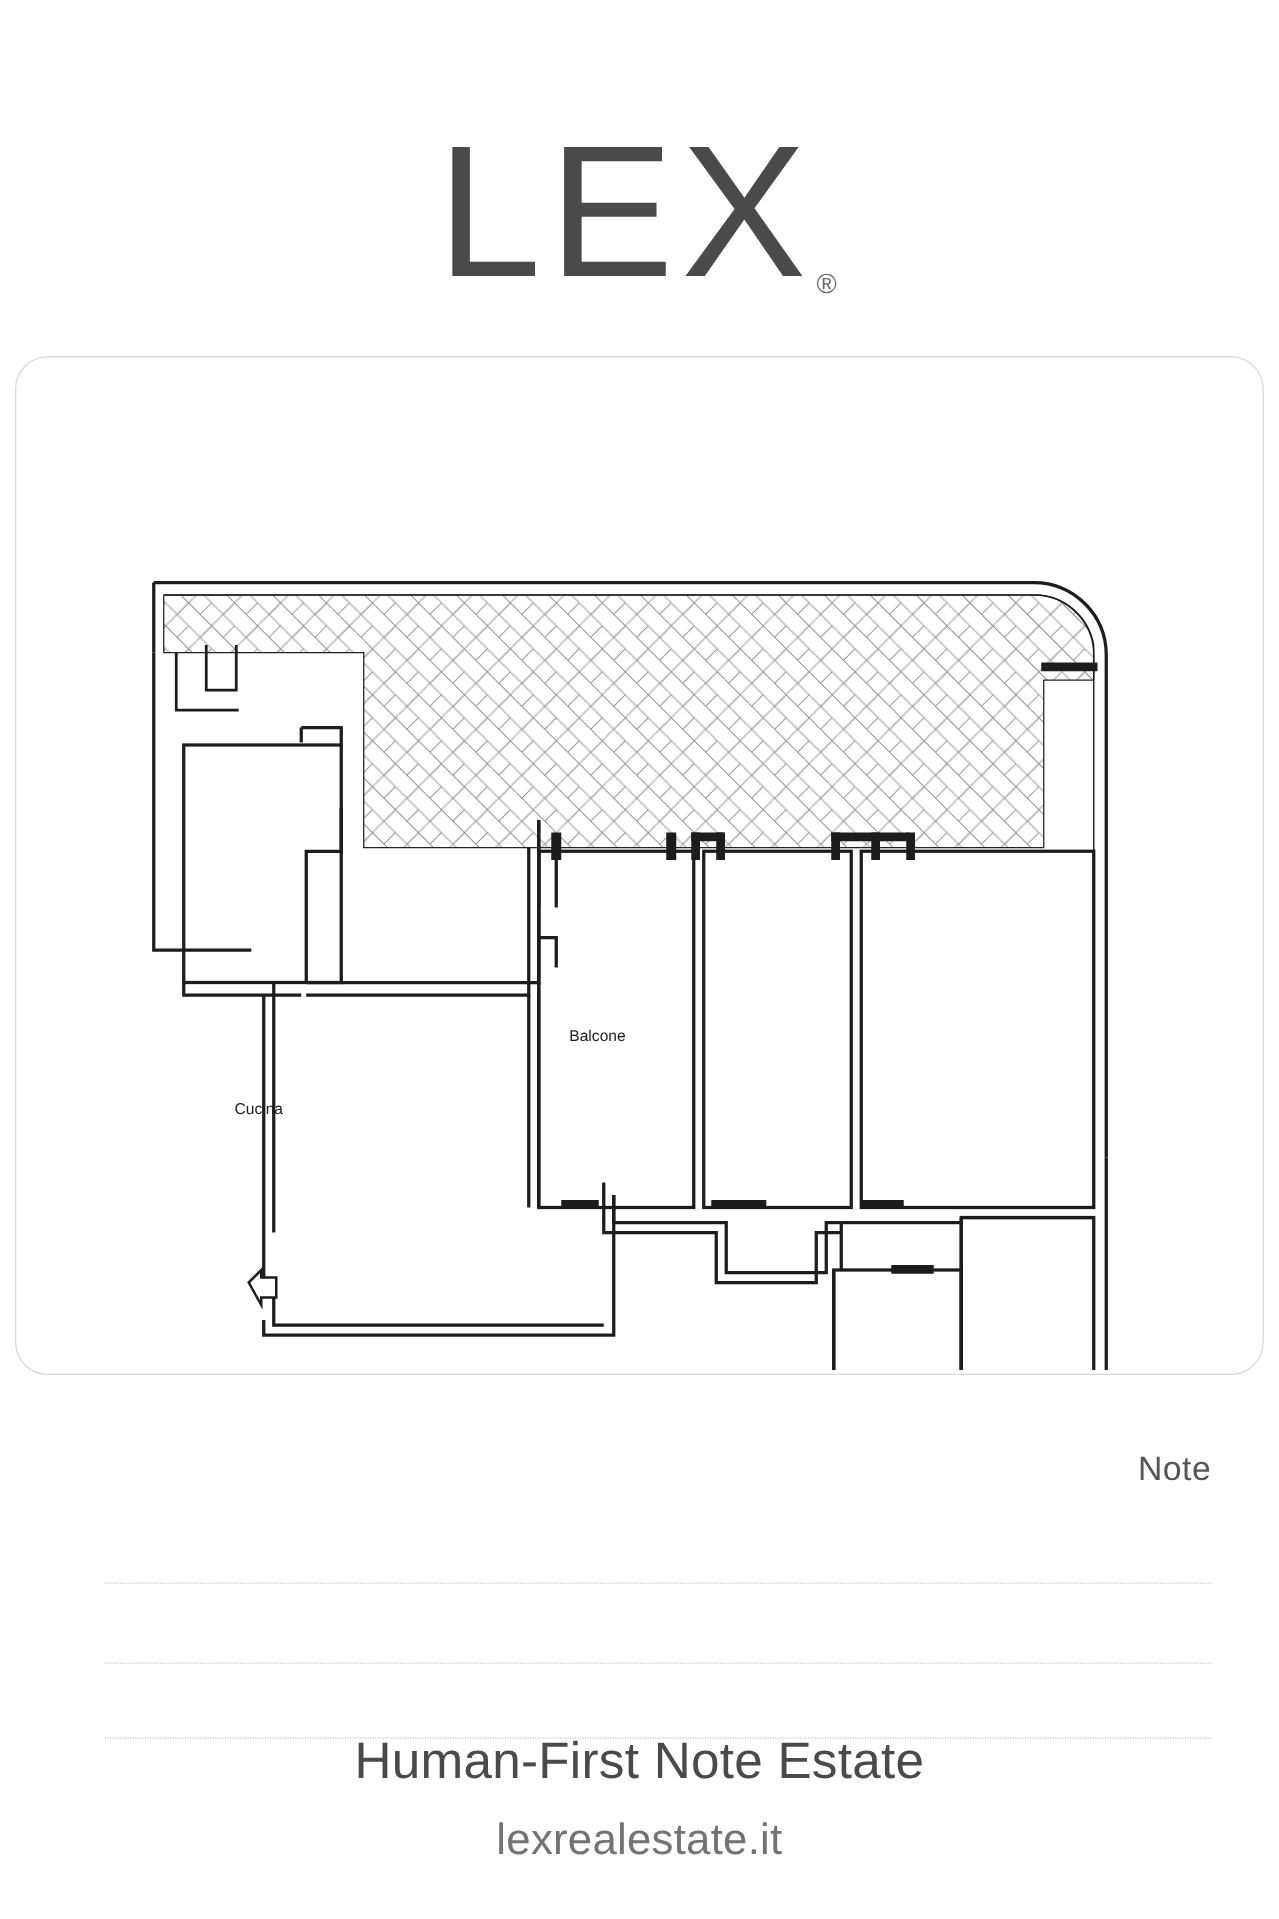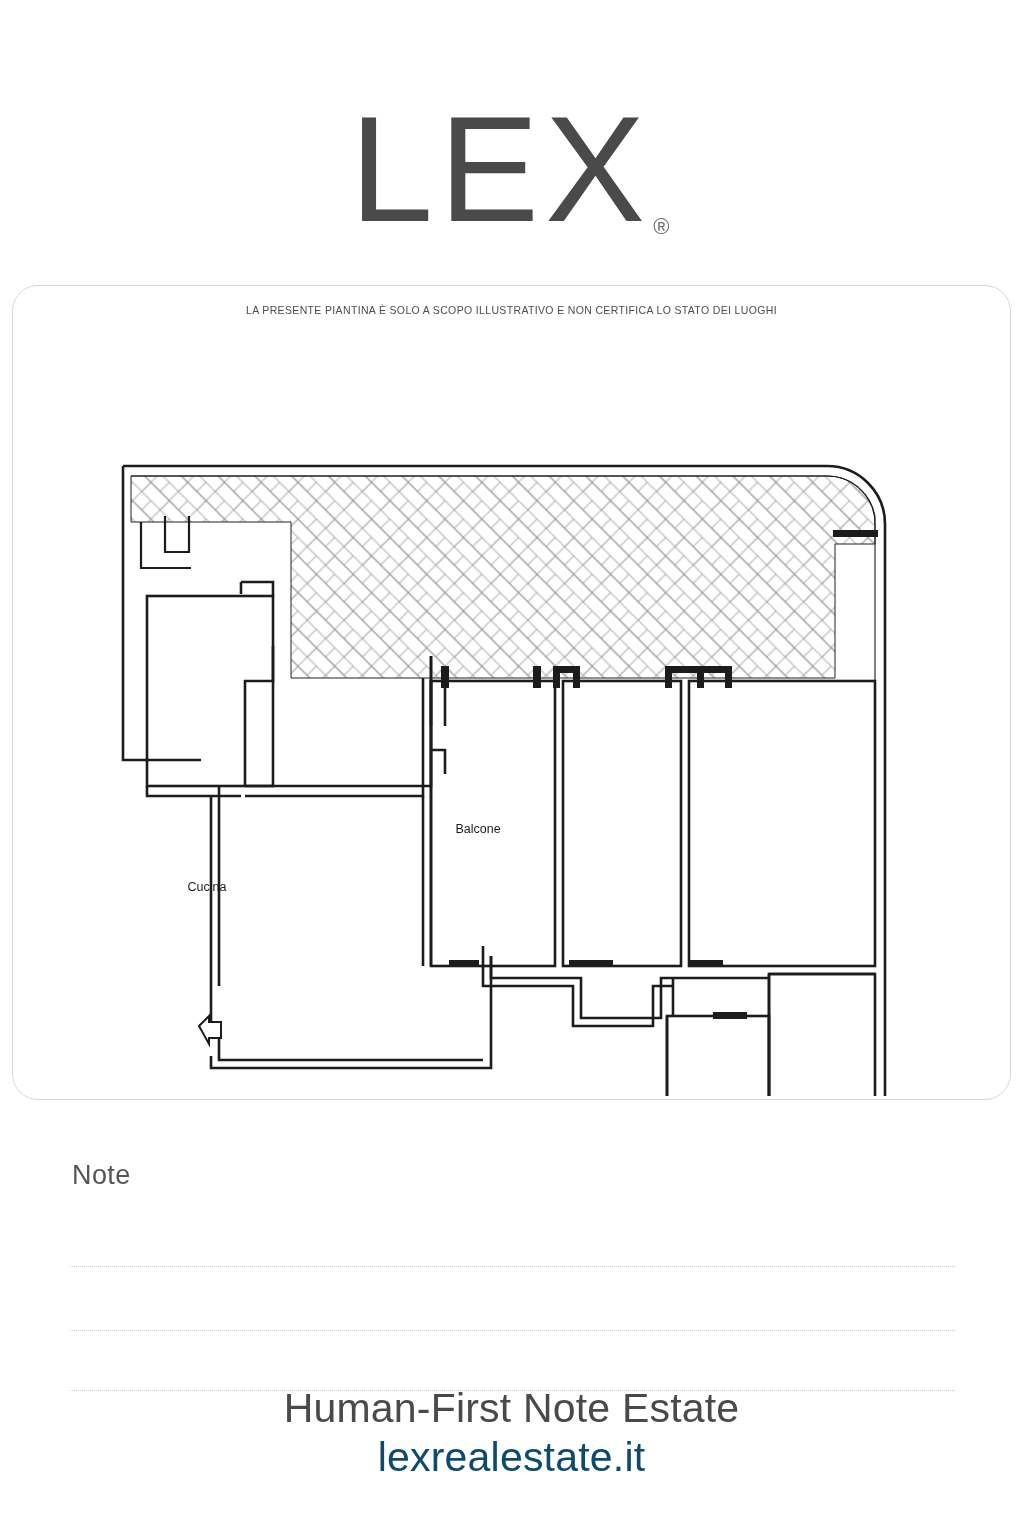--- a/index.html
+++ b/index.html
@@ -79,23 +79,24 @@
   .room-label {
     font-family: "Liberation Sans", sans-serif;
     font-size: 12.5px;
     fill: #1c1c1c;
     text-anchor: middle;
   }
 
   
   .notes {
     position: absolute;
-    left: 70px;
+    left: 84px;
     top: 1160px;
     width: 885px;
+    text-align: right;
   }
   .notes-title {
     font-size: 27px;
     font-weight: 400;
     color: #555;
     letter-spacing: 0.4px;
     margin: 0 0 12px 2px;
     font-family: "Liberation Sans", sans-serif;
   }
   .note-line {
@@ -115,39 +116,38 @@
   .footer-title {
     font-family: "Liberation Sans", sans-serif;
     font-size: 41px;
     font-weight: 400;
     color: #4a4a4a;
     letter-spacing: 0.2px;
     line-height: 1.15;
   }
   .footer-site {
     font-family: "Liberation Sans", sans-serif;
-    font-size: 41px;
+    font-size: 35px;
     font-weight: 400;
-    color: #0c4a6e;
+    color: #737373;
     letter-spacing: 0.2px;
-    margin-top: 2px;
+    margin-top: 20px;
   }
 </style>
 </head>
 <body>
 
 <div class="brand">
   <div class="brand-logo">
     <span>LEX</span><span class="brand-reg">®</span>
   </div>
 </div>
 
 <div class="plan-card">
 
-  <div class="disclaimer">LA PRESENTE PIANTINA È SOLO A SCOPO ILLUSTRATIVO E NON CERTIFICA LO STATO DEI LUOGHI</div>
 
   <div class="plan-area">
     <svg width="999" height="770" viewBox="0 0 999 770" xmlns="http://www.w3.org/2000/svg">
 
       <defs>
 
         <pattern id="parquet" width="26" height="26" patternUnits="userSpaceOnUse" patternTransform="rotate(45)">
           <rect width="26" height="26" fill="#ffffff"></rect>
           <rect x="0" y="0" width="26" height="13" fill="none" stroke="#8c8c8c" stroke-width="0.7"></rect>
           <rect x="0" y="13" width="26" height="13" fill="none" stroke="#8c8c8c" stroke-width="0.7"></rect>

